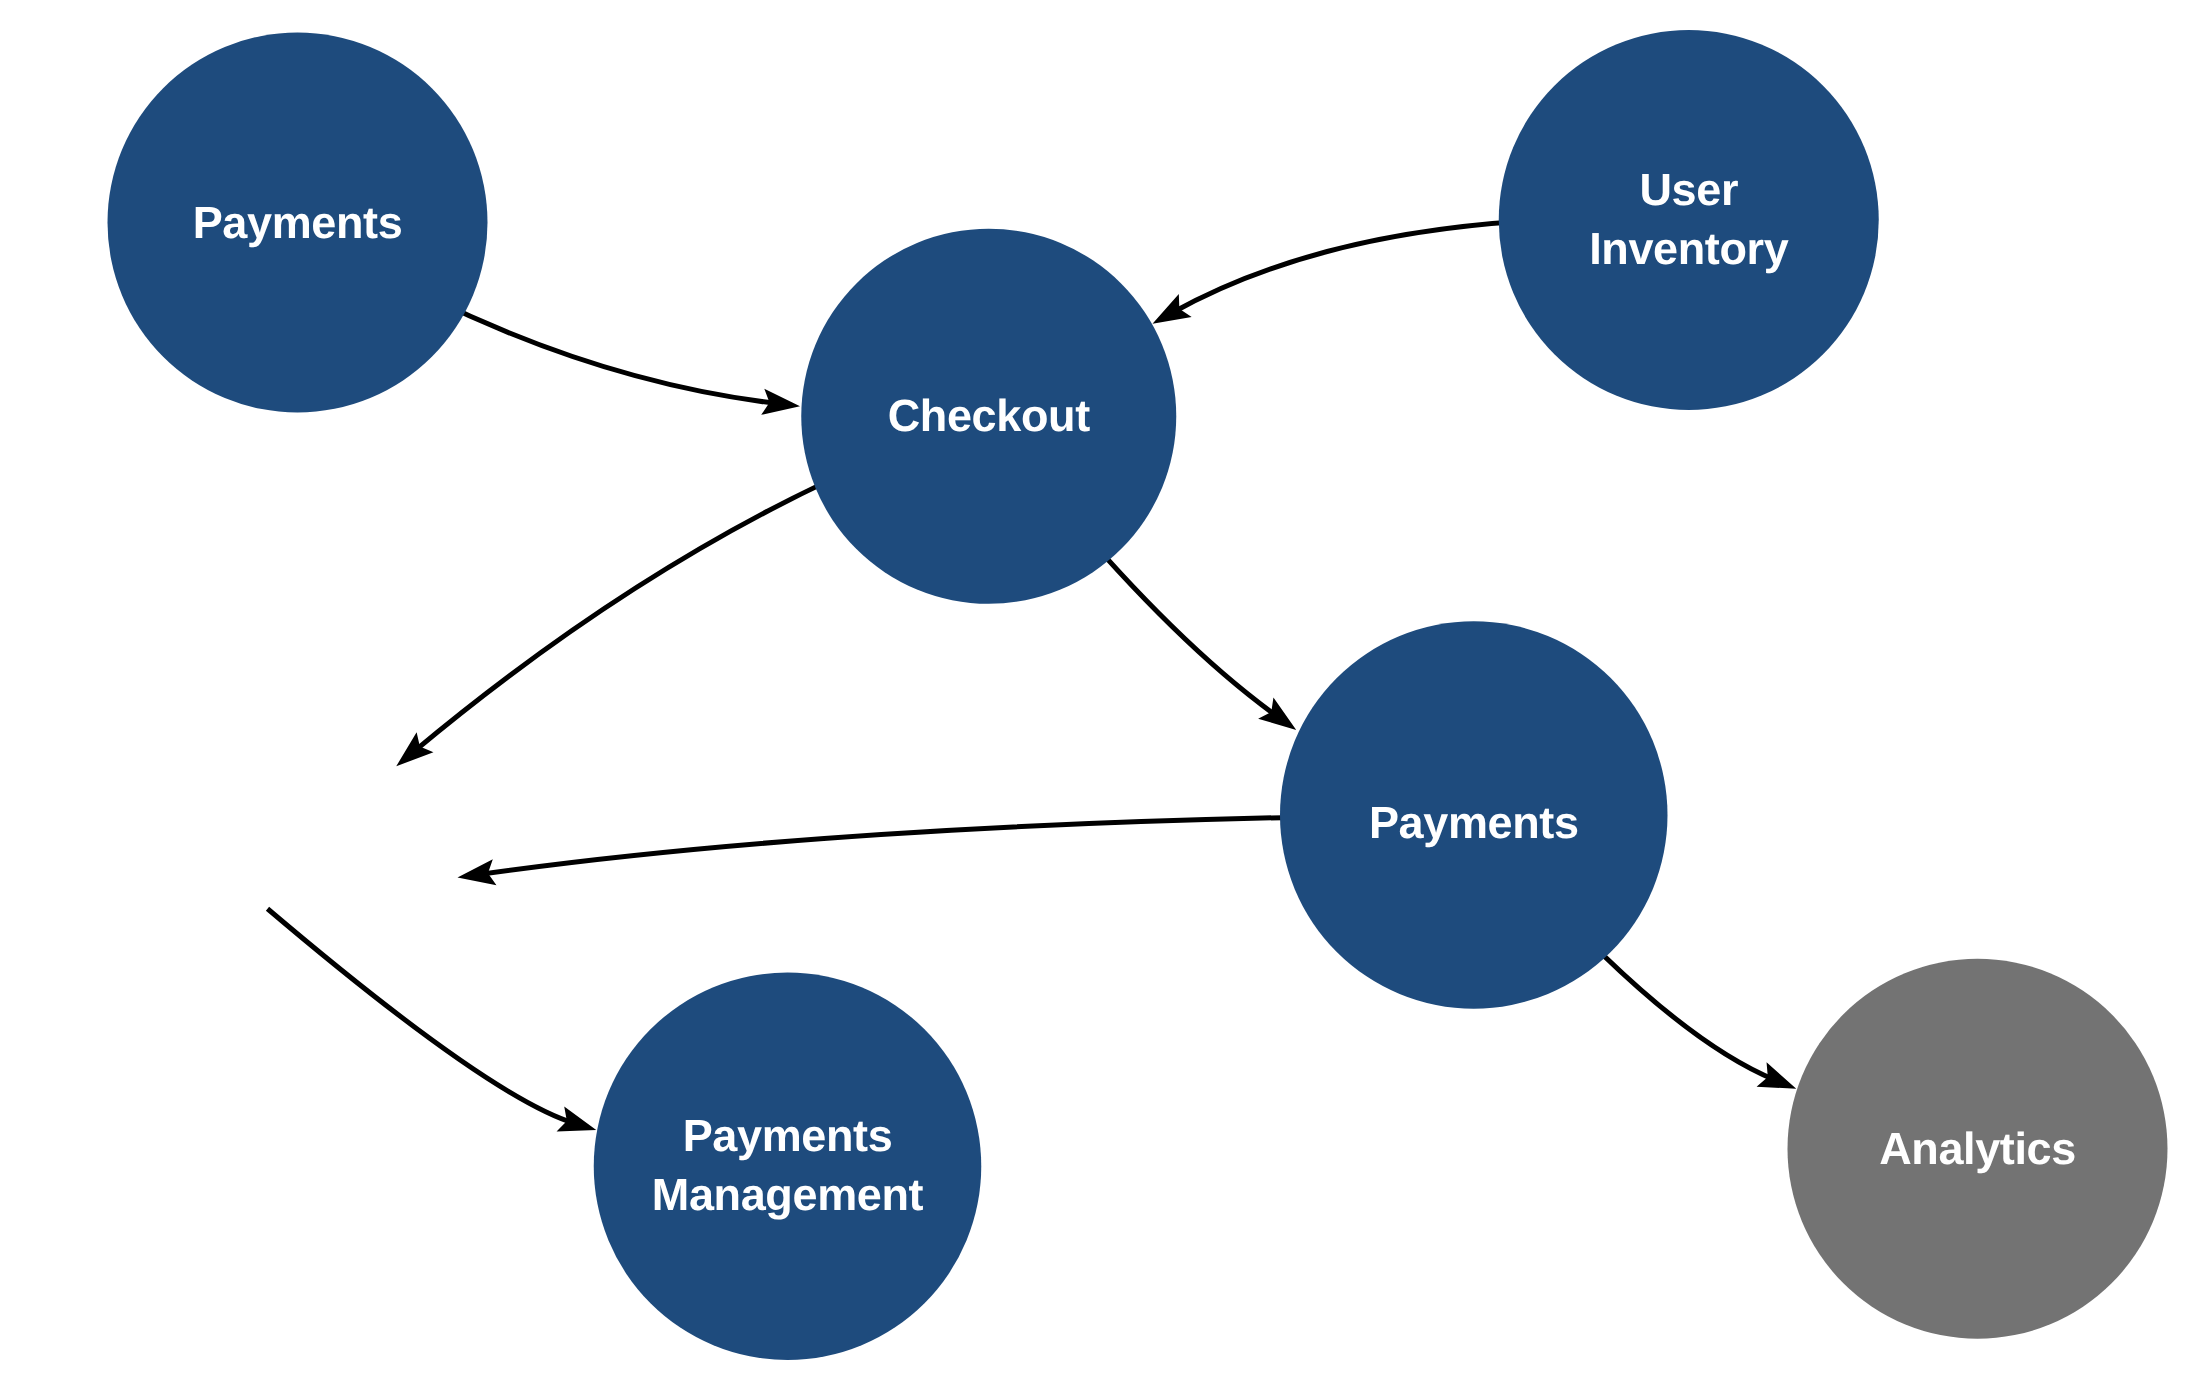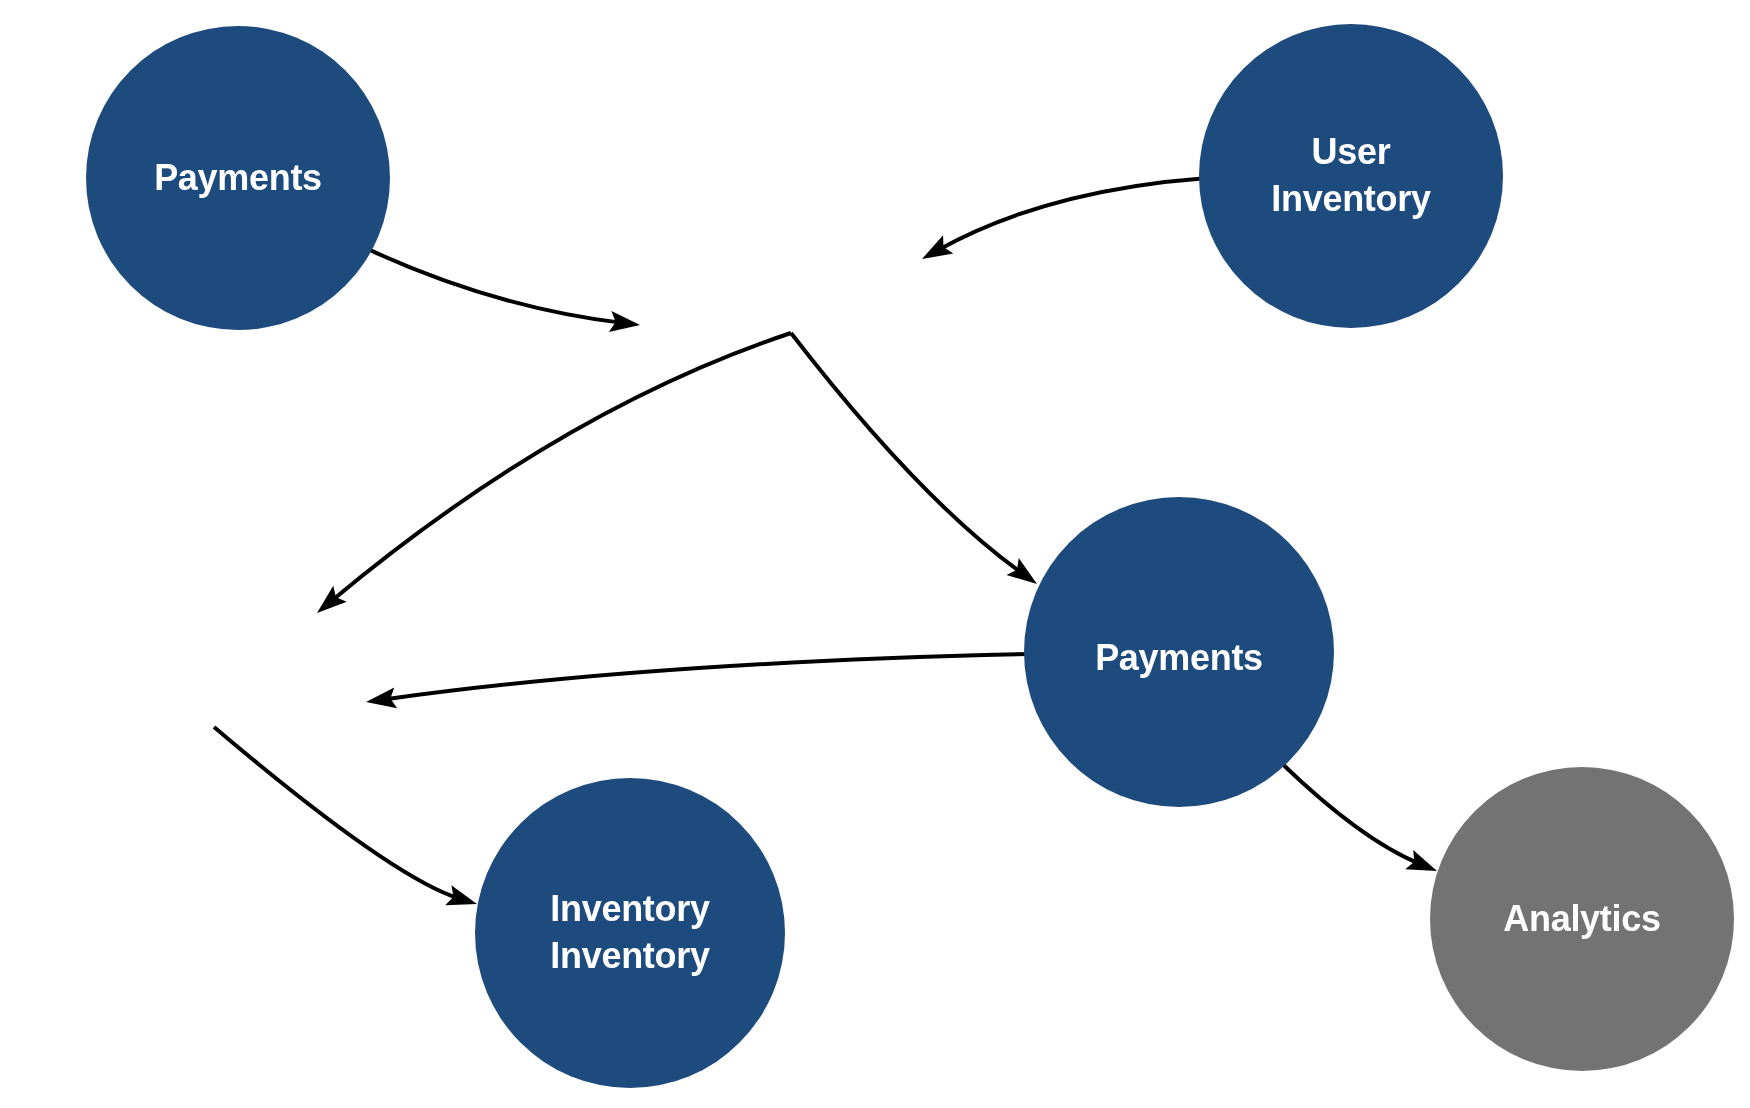--- a/index.html
+++ b/index.html
@@ -61,22 +61,25 @@
       <polygon points="477,904 445.240778570558,905.2656437870394 453.475900811561,896.8043931894186 451.3833697503225,885.1840956993476" fill="#000000"></polygon>
       <path d="M 1179 652 Q 1325 825 1420.349643269188 864.1614606284164" fill="none" stroke="#000000" stroke-width="4" stroke-linecap="butt"></path>
       <polygon points="1437,871 1405.2602574818893,869.3151424736678 1414.24451246789,861.6539961921692 1413.2385534154037,849.8897262877202" fill="#000000"></polygon>
     </svg>
 <div class="node" style="left: 86px; top: 26px; width: 304px; height: 304px; background: rgb(30, 75, 125);">
       <div class="node-label" style="color: rgb(255, 255, 255);">Payments</div>
     </div>
     <div class="node" style="left: 1199px; top: 24px; width: 304px; height: 304px; background: rgb(30, 75, 125);">
       <div class="node-label" style="color: rgb(255, 255, 255);">User Inventory</div>
     </div>
+    <div class="node" style="left: 641px; top: 183px; width: 300px; height: 300px; background: rgb(30, 75, 125);">
+      <div class="node-label" style="color: rgb(255, 255, 255);">Checkout</div>
+    </div>
     <div class="node" style="left: 1024px; top: 497px; width: 310px; height: 310px; background: rgb(30, 75, 125);">
       <div class="node-label" style="color: rgb(255, 255, 255); margin-top: 12px;">Payments</div>
     </div>
     <div class="node" style="left: 475px; top: 778px; width: 310px; height: 310px; background: rgb(30, 75, 125);">
-      <div class="node-label" style="color: rgb(255, 255, 255);">Inventory Inventory</div>
+      <div class="node-label" style="color: rgb(255, 255, 255);">Payments Management</div>
     </div>
     <div class="node" style="left: 1430px; top: 767px; width: 304px; height: 304px; background: #737373;">
       <div class="node-label" style="color: rgb(255, 255, 255);">Analytics</div>
     </div>
   </div>
 
 </body></html>

